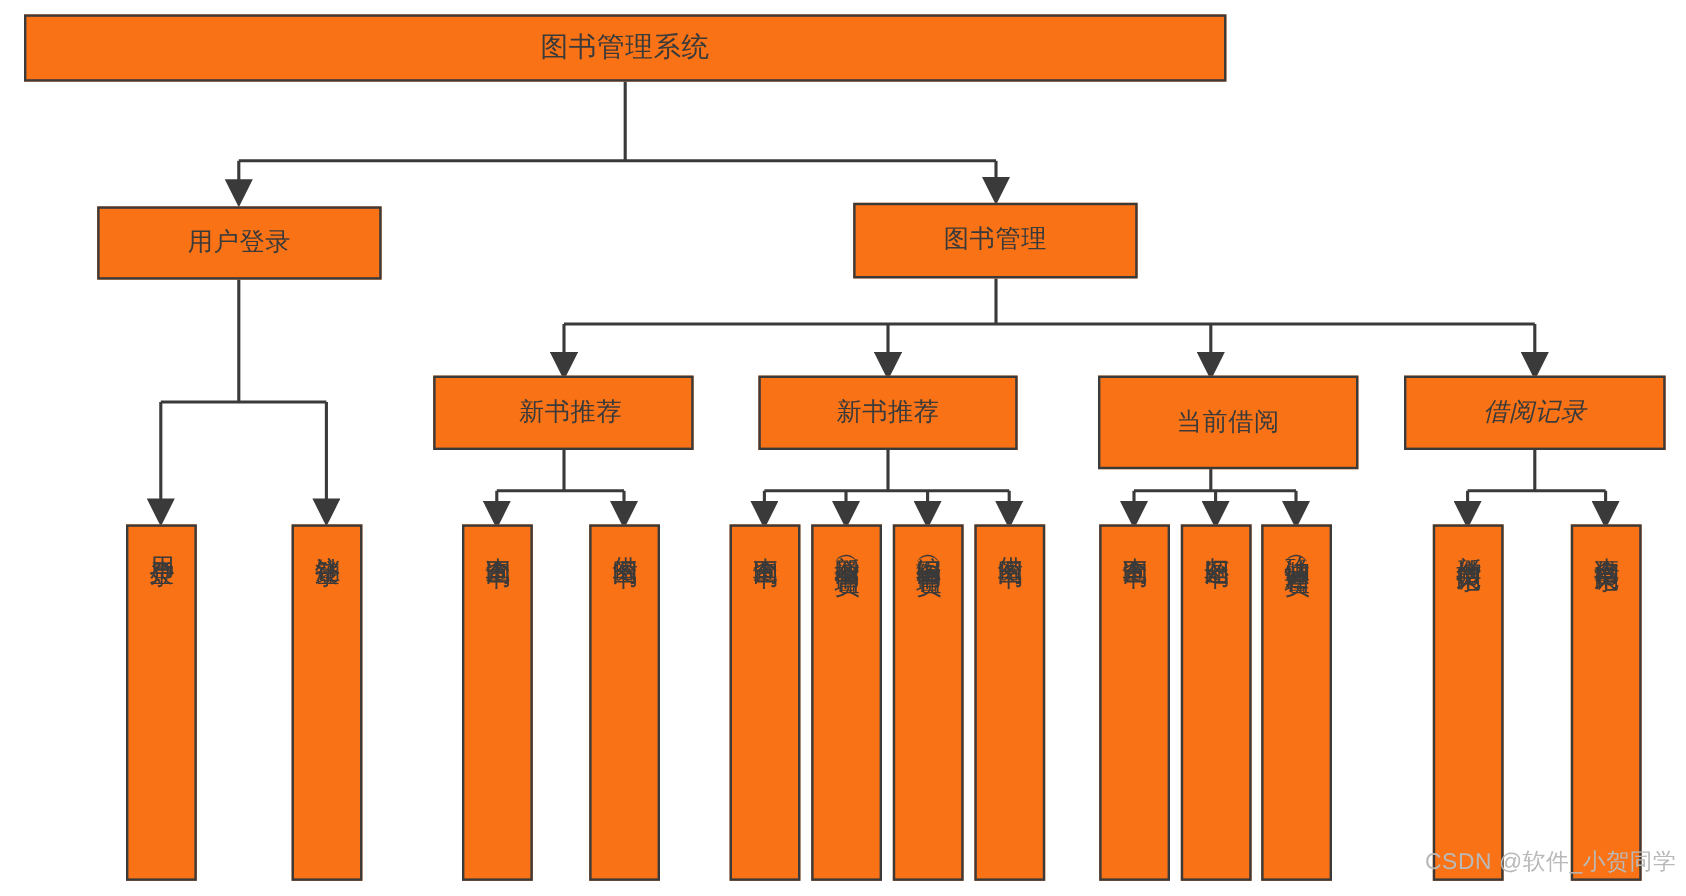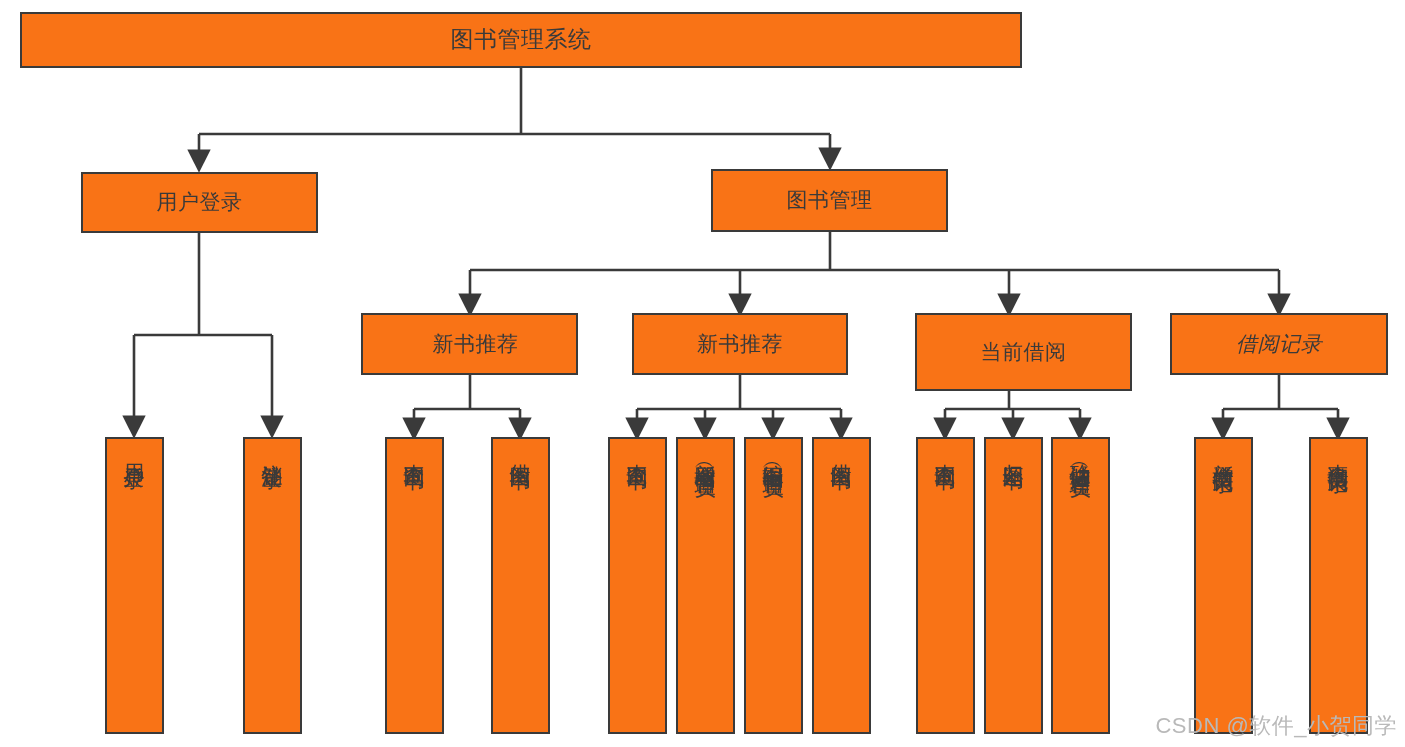--- a/index.html
+++ b/index.html
@@ -59,22 +59,22 @@
     writing-mode: vertical-rl;
     text-orientation: upright;
     -webkit-writing-mode: vertical-rl;
     white-space: nowrap;
     letter-spacing: 2px;
     line-height: 1;
   }
   .watermark {
     position: absolute;
     right: 8px;
-    bottom: 6px;
-    font-size: 22px;
+    bottom: 16px;
+    font-size: 19px;
     color: #b9b9b9;
     letter-spacing: 0.5px;
     white-space: nowrap;
     user-select: none;
   }
 </style>
 </head>
 <body>
 
 <div id="diagram-root">

